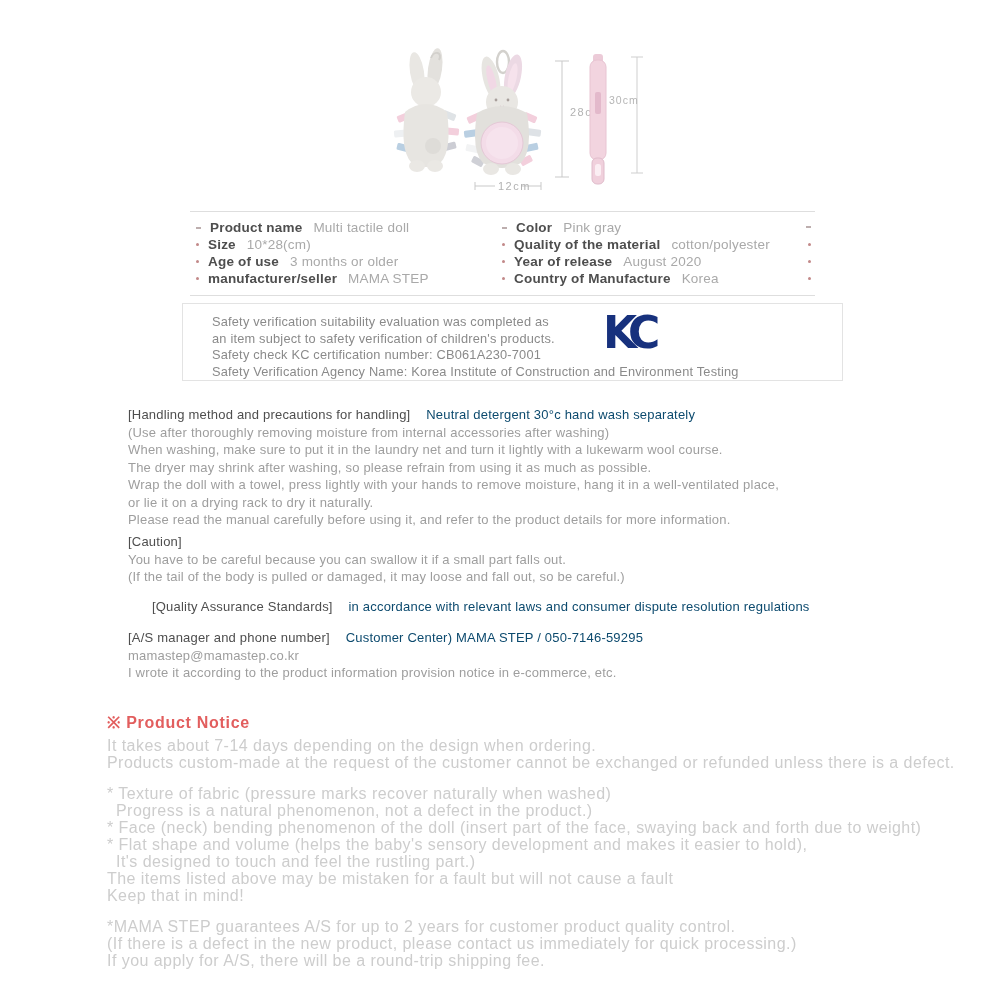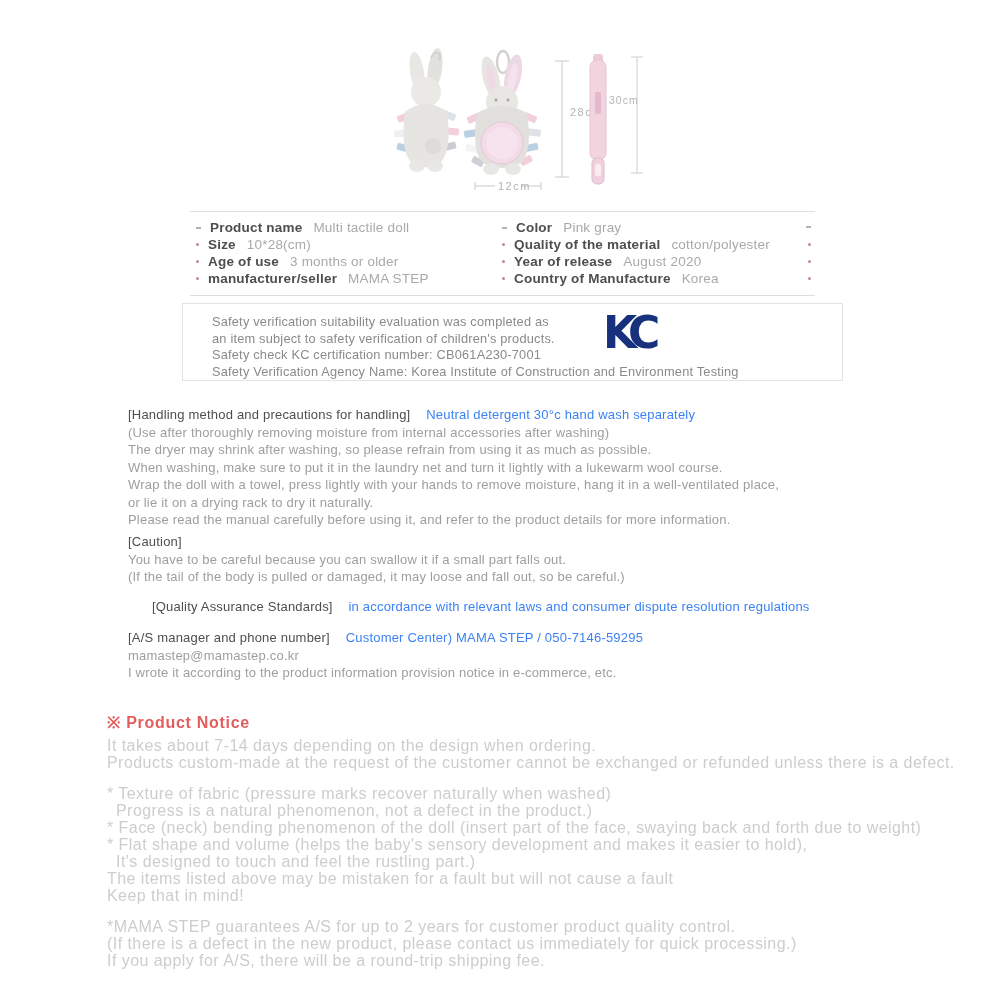--- a/index.html
+++ b/index.html
@@ -28,21 +28,21 @@
   .safety-box{position:absolute;left:182px;top:303px;width:661px;height:78px;
     border:1px solid #e3e3e3;box-sizing:border-box;padding:10px 0 0 29px;
     font-size:12.8px;line-height:16.5px;color:#8a8a8a;letter-spacing:0.2px;}
   .safety-box .ln{white-space:nowrap;}
   .kc{position:absolute;left:419px;top:4px;width:60px;height:50px;}
 
   
   .section{position:absolute;left:128px;font-size:13px;line-height:17.5px;
     color:#9e9e9e;letter-spacing:0.2px;}
   .section .head{font-weight:normal;color:#4e4e4e;letter-spacing:0.2px;}
-  .section .head-val{color:#3b82f6;margin-left:12px;}
+  .section .head-val{color:#0c4a6e;margin-left:12px;}
   .section .ln{white-space:nowrap;}
   #handling{top:406px;}
   #caution{top:533px;}
   #quality{top:598px;padding-left:24px;}
   #as-info{top:629px;}
 
   
   #notice{position:absolute;left:107px;top:714px;font-size:16px;line-height:17px;
     color:#cdcdcd;letter-spacing:0.45px;}
   #notice .head{color:#e25e5e;font-weight:bold;letter-spacing:0.7px;margin-bottom:6px;}
@@ -196,22 +196,22 @@
       <text x="1" y="40" font-size="44" font-weight="bold" fill="#17317d" font-family="DejaVu Sans, sans-serif" letter-spacing="-7">KC</text>
     </svg>
   </div>
 
   <div class="section" id="handling">
     <div class="ln">
       <span class="head">[Handling method and precautions for handling]</span>
       <span class="head-val">Neutral detergent 30°c  hand wash separately</span>
     </div>
     <div class="ln">(Use after thoroughly removing moisture from internal accessories after washing)</div>
+    <div class="ln">When washing, make sure to put it in the laundry net and turn it lightly with a lukewarm wool course.</div>
     <div class="ln">The dryer may shrink after washing, so please refrain from using it as much as possible.</div>
-    <div class="ln">When washing, make sure to put it in the laundry net and turn it lightly with a lukewarm wool course.</div>
     <div class="ln">Wrap the doll with a towel, press lightly with your hands to remove moisture, hang it in a well-ventilated place,</div>
     <div class="ln">or lie it on a drying rack to dry it naturally.</div>
     <div class="ln">Please read the manual carefully before using it, and refer to the product details for more information.</div>
   </div>
 
   <div class="section" id="caution">
     <div class="ln head">[Caution]</div>
     <div class="ln">You have to be careful because you can swallow it if a small part falls out.</div>
     <div class="ln">(If the tail of the body is pulled or damaged, it may loose and fall out, so be careful.)</div>
   </div>

